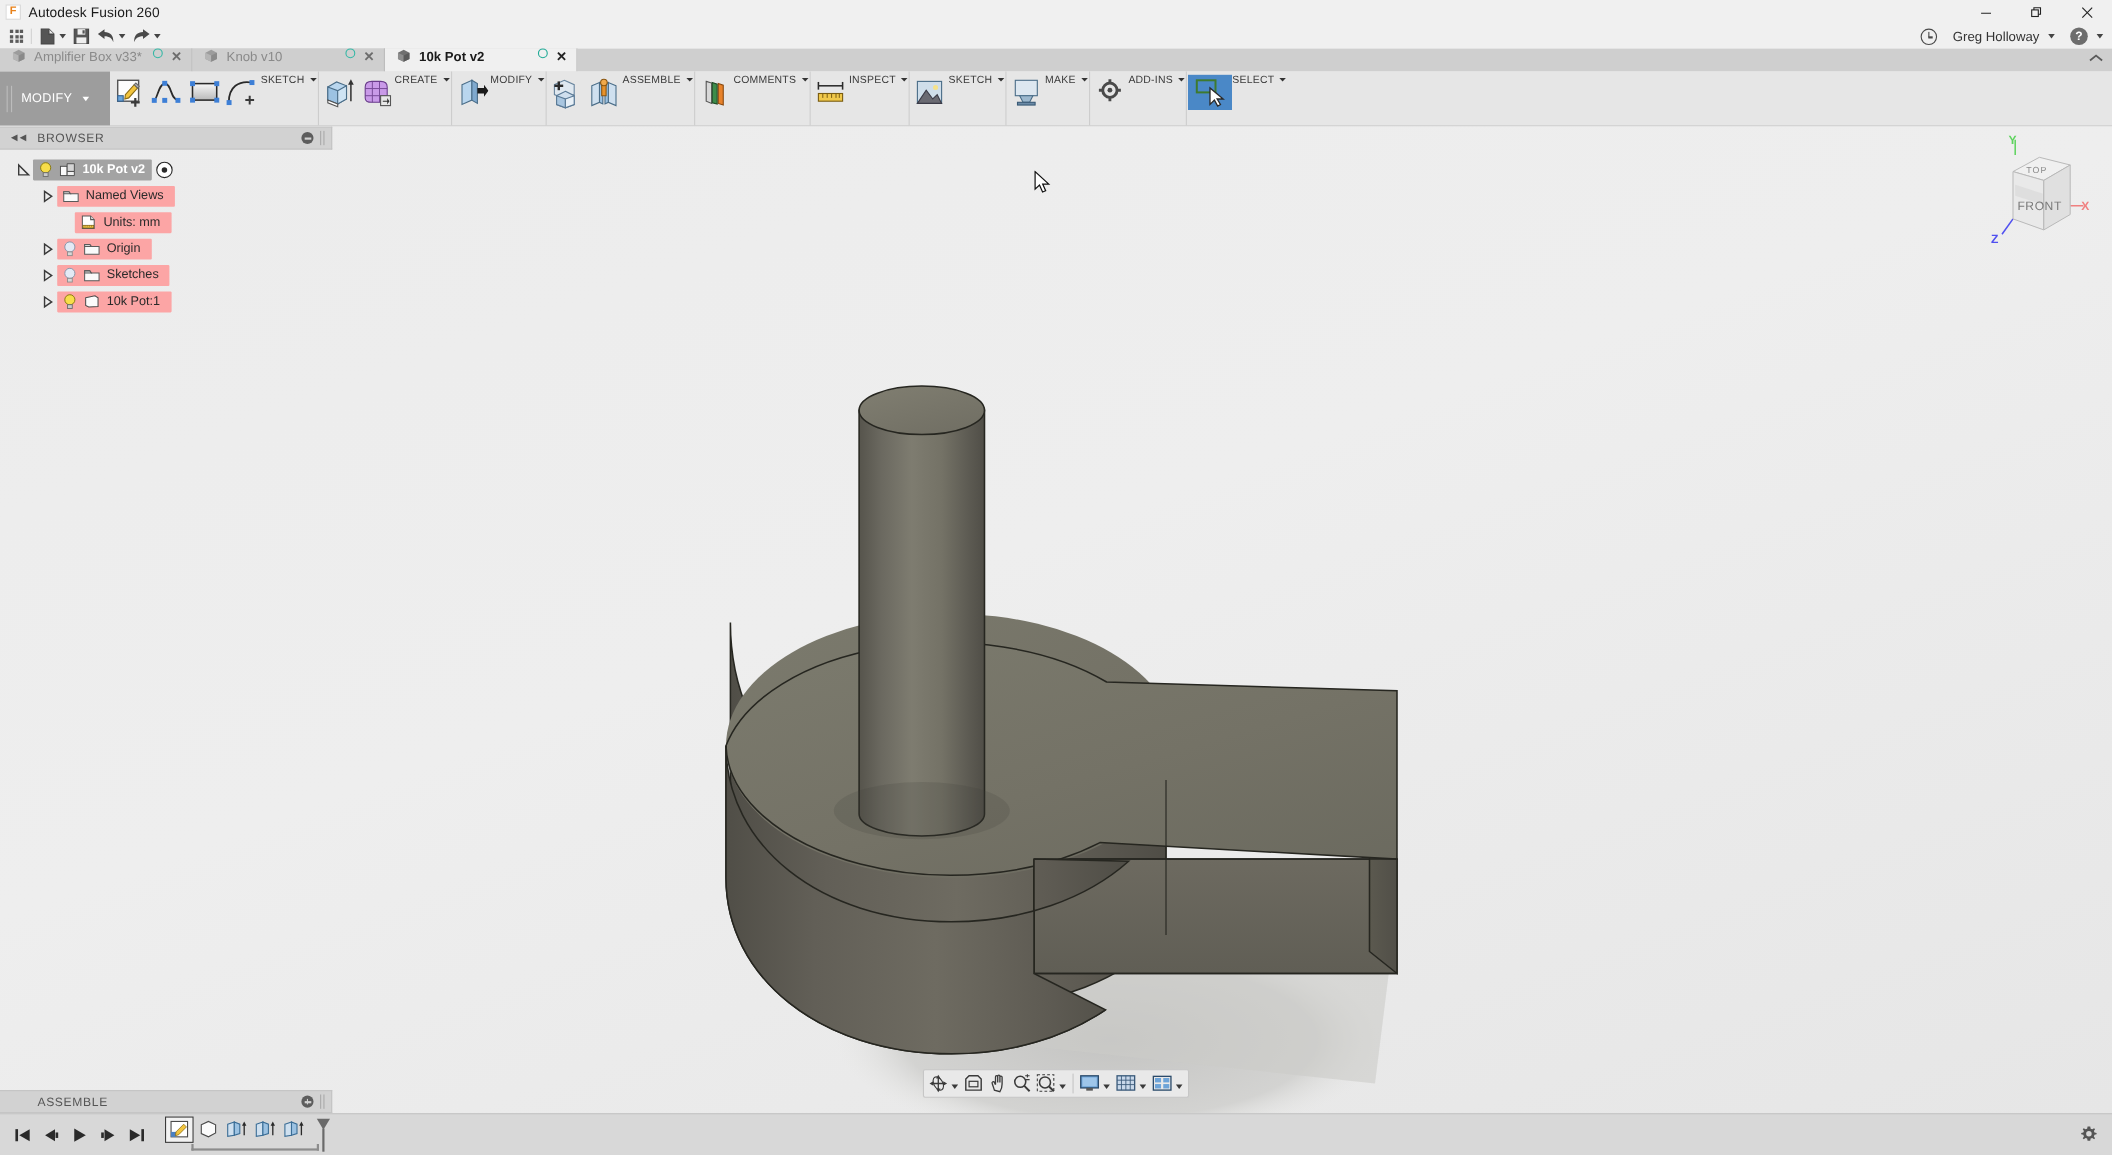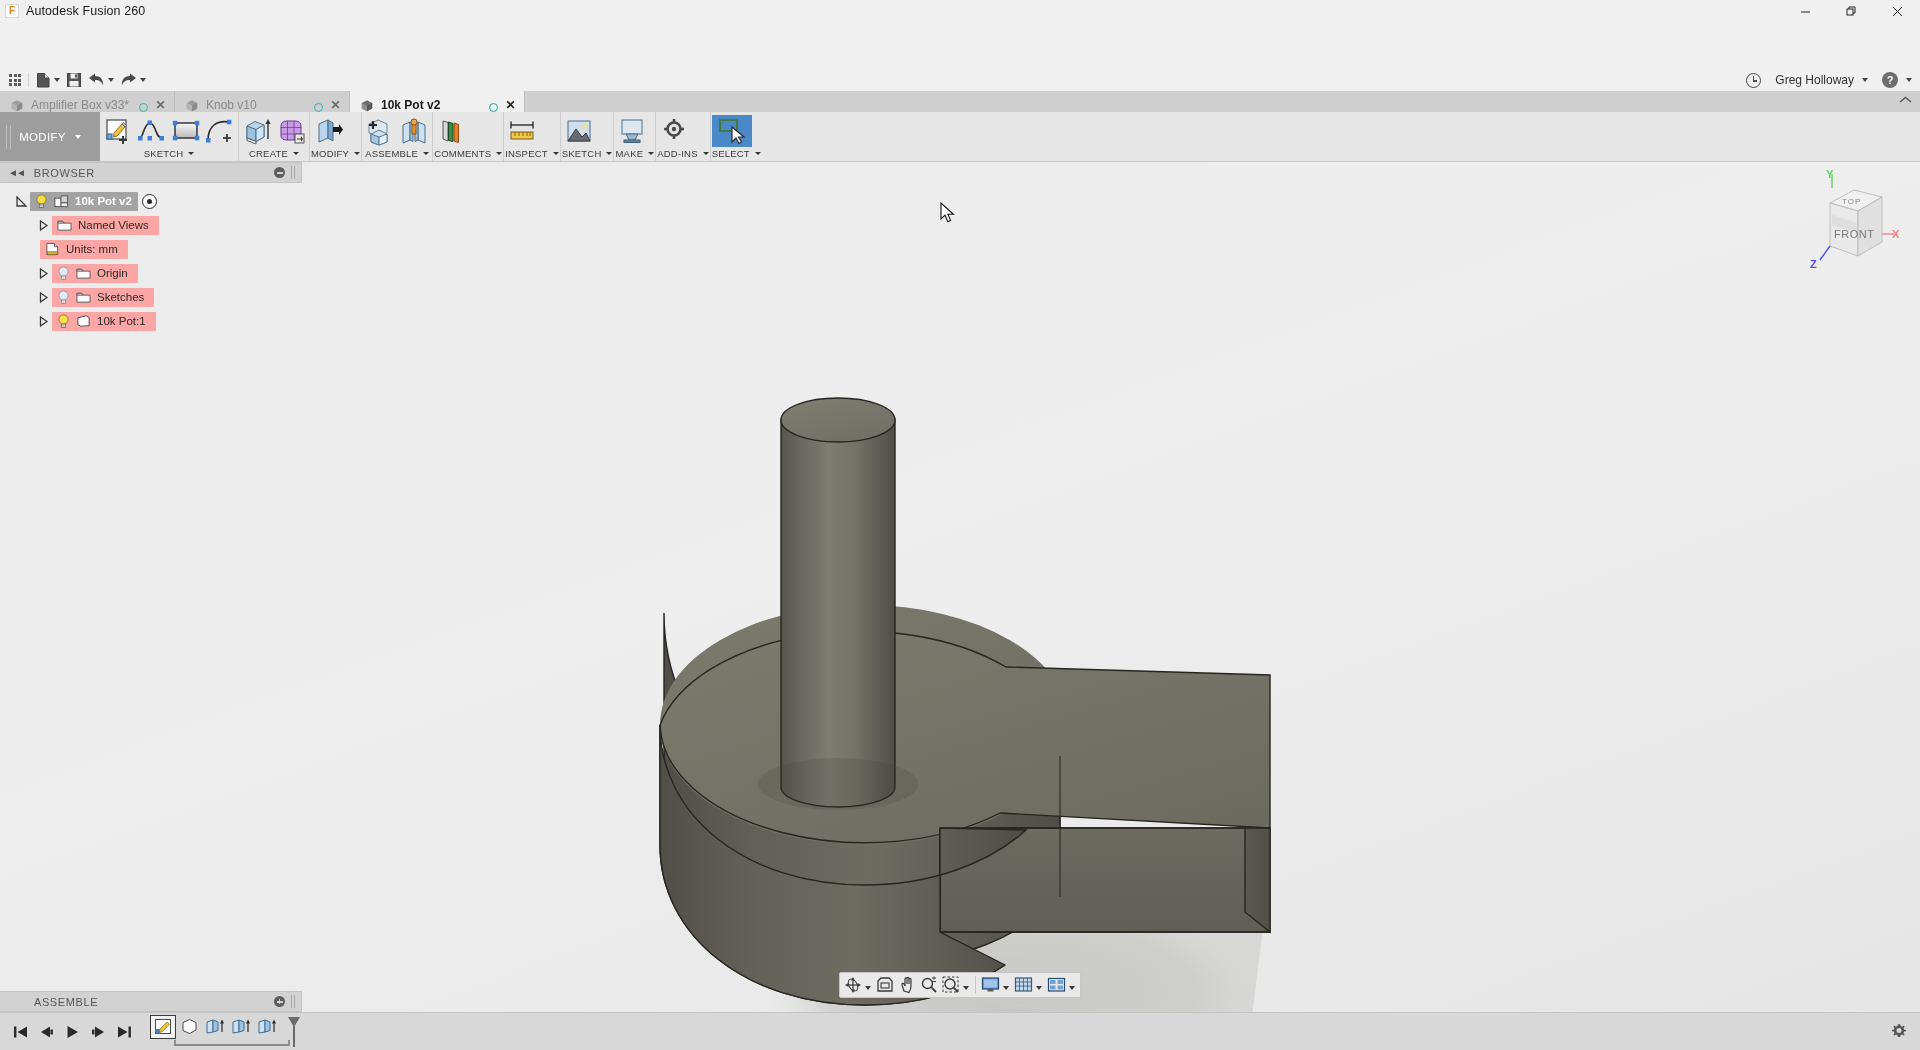--- a/index.html
+++ b/index.html
@@ -26,60 +26,60 @@
   .tb-title { font-size: 12.5px; color: #1a1a1a; letter-spacing: .1px; }
   .winbtns { margin-left: auto; display: flex; height: 22px; }
   .winbtn {
     width: 46px; height: 22px; display: flex; align-items: center; justify-content: center;
     font-size: 11px; color: #222;
   }
 
   
   .qat {
     height: 22px; flex: 0 0 22px; background: #f0f0f0;
-    display: flex; align-items: center; padding-left: 6px; position: relative; margin-top: 47px;
+    display: flex; align-items: center; padding-left: 6px; position: relative;
   }
   .qat-item { display: flex; align-items: center; height: 20px; padding: 0 3px; cursor: default; }
   .grid-icon { display: grid; grid-template-columns: repeat(3, 3px); grid-template-rows: repeat(3, 3px); gap: 1.5px; }
   .grid-icon i { background: #5c5c5c; display: block; width: 3px; height: 3px; }
   .caret { width: 0; height: 0; border-left: 3.5px solid transparent; border-right: 3.5px solid transparent; border-top: 4px solid #444; margin-left: 3px; }
   .sep-v { width: 1px; height: 14px; background: #d2d2d2; margin: 0 4px; }
 
   .qat-right { margin-left: auto; display: flex; align-items: center; padding-right: 8px; gap: 14px; }
   .qat-user { font-size: 12px; color: #333; display: flex; align-items: center; gap: 5px; }
   .clock-ic { width: 15px; height: 15px; border: 1.6px solid #4a4a4a; border-radius: 50%; position: relative; }
   .clock-ic::before { content: ""; position: absolute; left: 5.5px; top: 2.5px; width: 1.5px; height: 5px; background: #4a4a4a; }
   .clock-ic::after { content: ""; position: absolute; left: 5.5px; top: 6.5px; width: 4px; height: 1.5px; background: #4a4a4a; }
   .help-ic { width: 16px; height: 16px; border-radius: 50%; background: #6d6d6d; color: #fff; font-size: 11px; font-weight: bold; display: flex; align-items: center; justify-content: center; }
 
   
   .doctabs { height: 21px; flex: 0 0 21px; background: #cfcfcf; display: flex; align-items: flex-end; }
   .doctab {
-    height: 21px; display: flex; align-items: flex-end; gap: 7px; padding: 0 8px 0 10px;
+    height: 21px; display: flex; align-items: flex-start; gap: 7px; padding: 0 8px 0 10px;
     font-size: 12px; color: #8a8a8a; background: #cfcfcf; border-right: 1px solid #bdbdbd;
     min-width: 175px; position: relative;
   }
   .doctab.active { background: #f0f0f0; color: #1a1a1a; font-weight: bold; border-right: 1px solid #bdbdbd; }
   .doctab .docicon { width: 14px; height: 13px; flex: 0 0 14px; }
   .doctab .dt-label { flex: 1; white-space: nowrap; overflow: hidden; }
   .dt-dot { width: 9px; height: 9px; border-radius: 50%; border: 1.5px solid #35b8a6; flex: 0 0 9px; }
   .doctab.active .dt-dot { border-color: #1faa96; }
   .dt-x { font-size: 12px; color: #6d6d6d; width: 11px; text-align: center; font-weight: bold; }
   .doctab.active .dt-x { color: #222; }
   .tabs-collapse { margin-left: auto; padding: 0 8px; color: #555; font-size: 10px; align-self: center; }
 
   
   .ribbon { height: 50px; flex: 0 0 50px; background: #e6e6e6; display: flex; align-items: stretch; position: relative; border-bottom: 1px solid #c8c8c8; }
   .ws-switch {
     width: 100px; background: #9d9d9d; display: flex; align-items: center; justify-content: center;
     gap: 6px; color: #fff; font-size: 11.5px; letter-spacing: .3px; position: relative;
   }
   .ws-switch .grip { position: absolute; left: 6px; top: 13px; width: 5px; height: 24px; border-left: 1px solid #bcbcbc; border-right: 1px solid #bcbcbc; }
   .ws-switch .caret { border-top-color: #fff; }
-  .panel { display: flex; flex-direction: column; justify-content: space-between; border-right: 1px solid #cdcdcd; padding: 0 1px; }
+  .panel { display: flex; flex-direction: row; justify-content: space-between; border-right: 1px solid #cdcdcd; padding: 0 1px; }
   .panel:last-child { border-right: none; }
   .panel-row { display: flex; align-items: flex-start; padding-top: 3px; height: 34px; }
   .panel-label {
     height: 15px; font-size: 9.5px; color: #3a3a3a; display: flex; align-items: center;
     justify-content: center; gap: 3px; letter-spacing: .2px; white-space: nowrap; padding-bottom: 1px;
   }
   .panel-label .caret { border-top-width: 3.5px; border-left-width: 3px; border-right-width: 3px; margin-left: 2px; border-top-color: #333; }
   .cmd { width: 34px; height: 32px; display: flex; align-items: center; justify-content: center; position: relative; }
   .cmd.wide { width: 40px; }
   .cmd.selected { background: #4a88c7; }
@@ -695,21 +695,21 @@
           </span>
           <span class="tchip sub">
             <svg class="ticon" viewBox="0 0 16 14">
               <path d="M1 3 L6 3 L7.5 5 L15 5 L15 12.5 L1 12.5 Z" fill="#fafafa" stroke="#5a5a5a" stroke-width="1"></path>
               <path d="M1 3 L6 3 L7.5 5 L1 5 Z" fill="#d8d8d8" stroke="#5a5a5a" stroke-width="1"></path>
             </svg>
             <span class="tlabel">Named Views</span>
           </span>
         </div>
 
-        <div class="trow" style="padding-left:40px">
+        <div class="trow" style="padding-left:68px">
           <span class="tchip sub">
             <svg class="ticon" viewBox="0 0 16 14">
               <path d="M2 1 L10 1 L13.5 4.5 L13.5 13 L2 13 Z" fill="#fff" stroke="#5a5a5a" stroke-width="1"></path>
               <path d="M10 1 L10 4.5 L13.5 4.5" fill="#dcdcdc" stroke="#5a5a5a" stroke-width="1"></path>
               <rect x="2.5" y="10" width="10.5" height="2.6" fill="#f0c84a" stroke="#7a5c10" stroke-width="0.7"></rect>
               <g stroke="#7a5c10" stroke-width="0.5">
                   <line x1="4.6" y1="10" x2="4.6" y2="11.5"></line>
                   <line x1="6.7" y1="10" x2="6.7" y2="11.5"></line>
                   <line x1="8.8" y1="10" x2="8.8" y2="11.5"></line>
                   <line x1="10.9" y1="10" x2="10.9" y2="11.5"></line>

